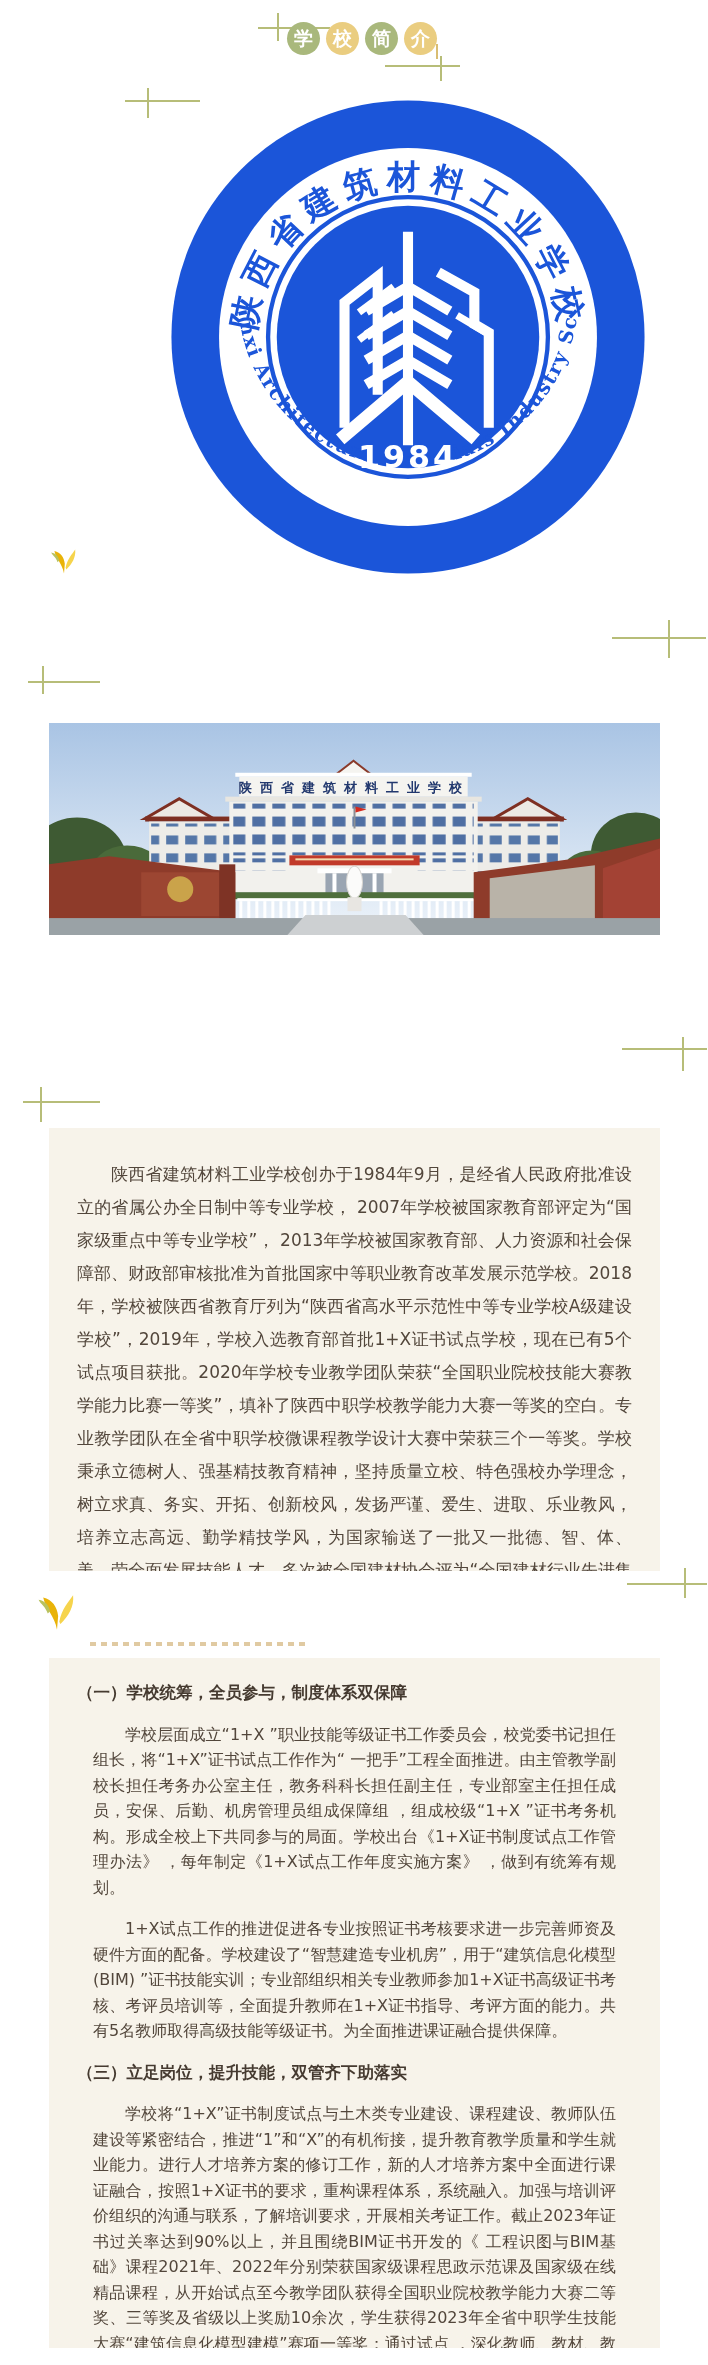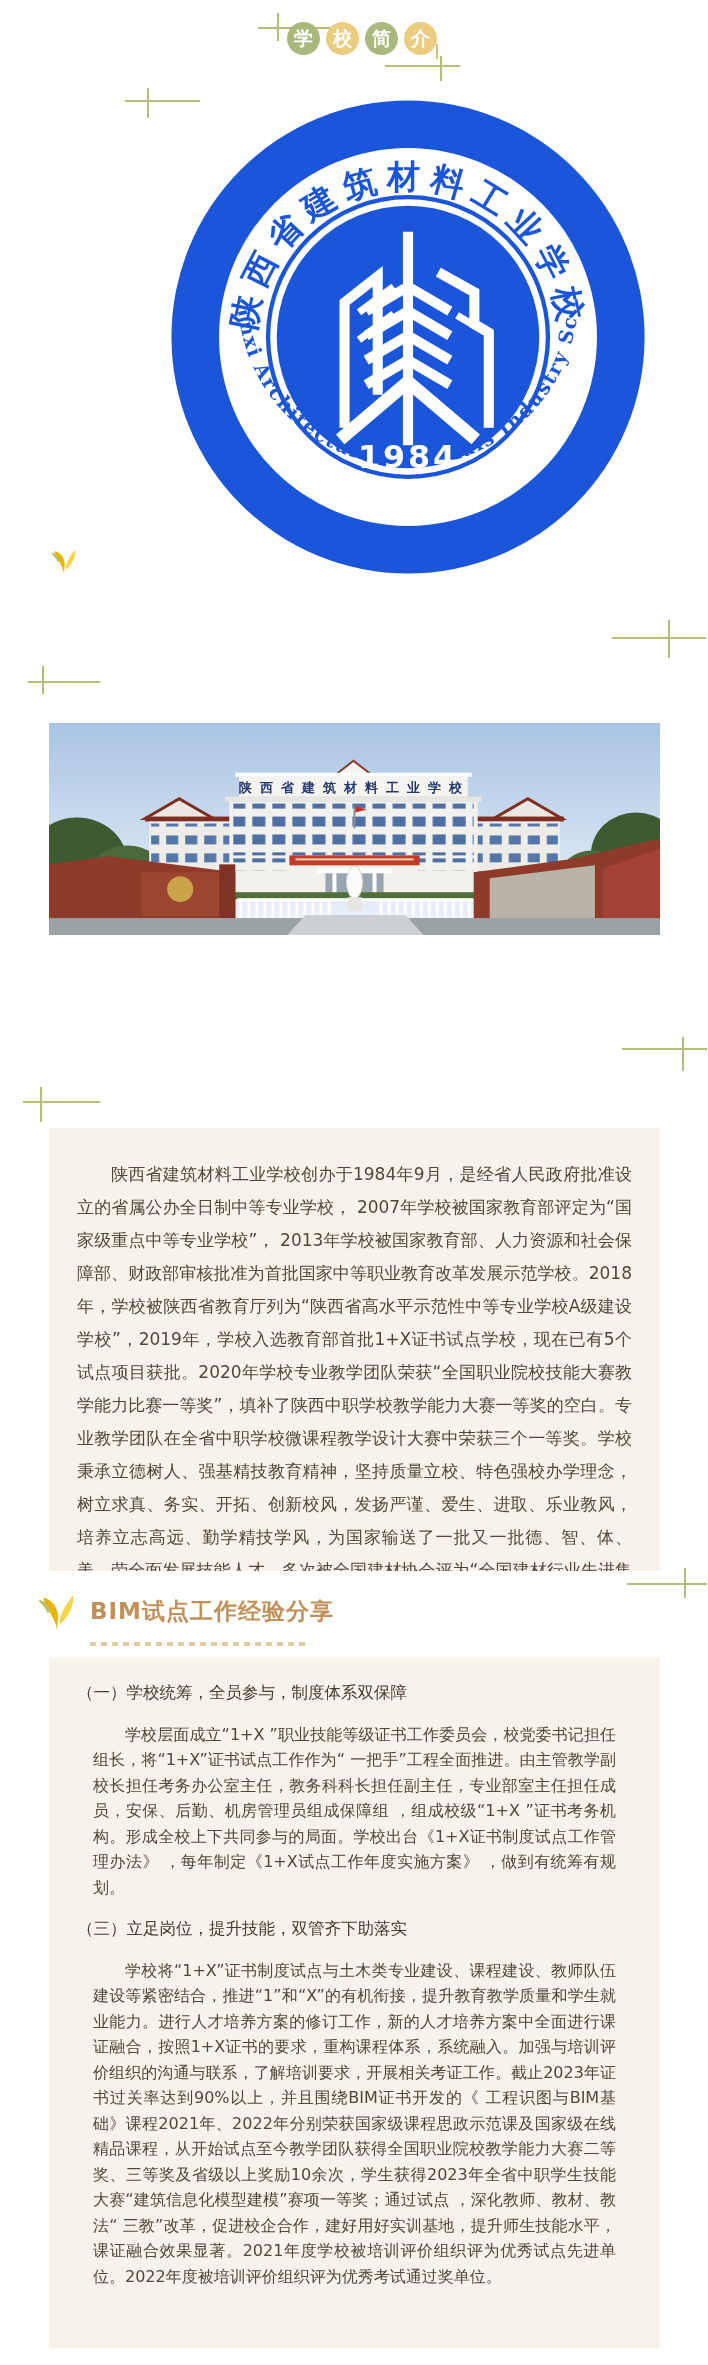--- a/index.html
+++ b/index.html
@@ -29,21 +29,21 @@
   
   .photo{position:absolute;left:49px;top:723px;width:611px;height:212px;overflow:hidden;}
   .photo svg{width:100%;height:100%;display:block;}
   .sign-text{font-size:13px;font-weight:bold;fill:#22386e;letter-spacing:8px;}
   
   .box{position:absolute;left:49px;width:611px;background:#f7f3ea;box-sizing:border-box;
        color:#52463b;overflow:hidden;}
   .box-intro{top:1128px;height:443px;padding:30px 28px 24px;}
   .box-intro p{margin:0;font-size:17px;line-height:33px;text-indent:2em;text-align:justify;}
   .box-bim{top:1658px;height:690px;padding:22px 28px 20px;}
-  .box-bim h3{margin:0;font-size:16.5px;line-height:25.5px;color:#453a30;font-weight:normal;}
+  .box-bim h3{margin:0;font-size:16.5px;line-height:25.5px;color:#453a30;font-weight:bold;}
   .box-bim p{margin:16px;font-size:16px;line-height:25.5px;text-indent:2em;text-align:justify;}
   
   .bim-head-title{position:absolute;left:90px;top:1596px;font-size:23px;font-weight:bold;
                   color:#c0915a;letter-spacing:1px;}
   .bim-dots{position:absolute;left:90px;top:1642px;width:216px;height:4px;
             background:repeating-linear-gradient(90deg,#e0caa2 0 6px,transparent 6px 11px);}
 </style>
 </head>
 <body>
 
@@ -221,23 +221,23 @@
     <p>陕西省建筑材料工业学校创办于1984年9月，是经省人民政府批准设立的省属公办全日制中等专业学校， 2007年学校被国家教育部评定为“国家级重点中等专业学校”， 2013年学校被国家教育部、人力资源和社会保障部、财政部审核批准为首批国家中等职业教育改革发展示范学校。2018年，学校被陕西省教育厅列为“陕西省高水平示范性中等专业学校A级建设学校”，2019年，学校入选教育部首批1+X证书试点学校，现在已有5个试点项目获批。2020年学校专业教学团队荣获“全国职业院校技能大赛教学能力比赛一等奖”，填补了陕西中职学校教学能力大赛一等奖的空白。专业教学团队在全省中职学校微课程教学设计大赛中荣获三个一等奖。学校秉承立德树人、强基精技教育精神，坚持质量立校、特色强校办学理念，树立求真、务实、开拓、创新校风，发扬严谨、爱生、进取、乐业教风，培养立志高远、勤学精技学风，为国家输送了一批又一批德、智、体、美、劳全面发展技能人才。多次被全国建材协会评为“全国建材行业先进集体”和“全国建材行业技能人才培育突出贡献奖单位”、被团中央授予“青年文明号”单位。学校牵头组建了陕西建筑建材职业教育集团。连续多年被陕西省人力资源和社会保障厅评为“全省中专学校毕业生就业先进单位”，连续多年荣获“陕西电梯业先进集体”。</p>
   </div>
 
   <div class="leaf" style="left:34px;top:1586px;width:46px;height:46px;">
     <svg viewBox="0 0 40 40" width="46" height="46">
       <path d="M20,38 C18,26 10,20 8,10 C16,12 20,18 21,26 Z" fill="#e9b308"></path>
       <path d="M22,31 C24,20 30,14 34,8 C35,18 30,26 23,33 Z" fill="#f6d44c"></path>
       <path d="M12,24 C10,18 6,16 4,12 C10,13 13,17 14,22 Z" fill="#b9c25e"></path>
     </svg>
   </div>
-  <div class="bim-head-title">BIM试点工作经验分享</div>
   <div class="bim-dots"></div>
 
   <div class="box box-bim">
     <h3>（一）学校统筹，全员参与，制度体系双保障</h3>
     <p>学校层面成立“1+X ”职业技能等级证书工作委员会，校党委书记担任组长，将“1+X”证书试点工作作为“ 一把手”工程全面推进。由主管教学副校长担任考务办公室主任，教务科科长担任副主任，专业部室主任担任成员，安保、后勤、机房管理员组成保障组 ，组成校级“1+X ”证书考务机构。形成全校上下共同参与的局面。学校出台《1+X证书制度试点工作管理办法》 ，每年制定《1+X试点工作年度实施方案》 ，做到有统筹有规划。</p>
+    <p>1+X试点工作的推进促进各专业按照证书考核要求进一步完善师资及硬件方面的配备。学校建设了“智慧建造专业机房”，用于“建筑信息化模型(BIM) ”证书技能实训；专业部组织相关专业教师参加1+X证书高级证书考核、考评员培训等，全面提升教师在1+X证书指导、考评方面的能力。共有5名教师取得高级技能等级证书。为全面推进课证融合提供保障。</p>
     <h3>（三）立足岗位，提升技能，双管齐下助落实</h3>
     <p>学校将“1+X”证书制度试点与土木类专业建设、课程建设、教师队伍建设等紧密结合，推进“1”和“X”的有机衔接，提升教育教学质量和学生就业能力。进行人才培养方案的修订工作，新的人才培养方案中全面进行课证融合，按照1+X证书的要求，重构课程体系，系统融入。加强与培训评价组织的沟通与联系，了解培训要求，开展相关考证工作。截止2023年证书过关率达到90%以上，并且围绕BIM证书开发的《 工程识图与BIM基础》课程2021年、2022年分别荣获国家级课程思政示范课及国家级在线精品课程，从开始试点至今教学团队获得全国职业院校教学能力大赛二等奖、三等奖及省级以上奖励10余次，学生获得2023年全省中职学生技能大赛“建筑信息化模型建模”赛项一等奖；通过试点 ，深化教师、教材、教法“ 三教”改革，促进校企合作，建好用好实训基地，提升师生技能水平，课证融合效果显著。2021年度学校被培训评价组织评为优秀试点先进单位。2022年度被培训评价组织评为优秀考试通过奖单位。</p>
   </div>
 
 </div>
 
 </body></html>

